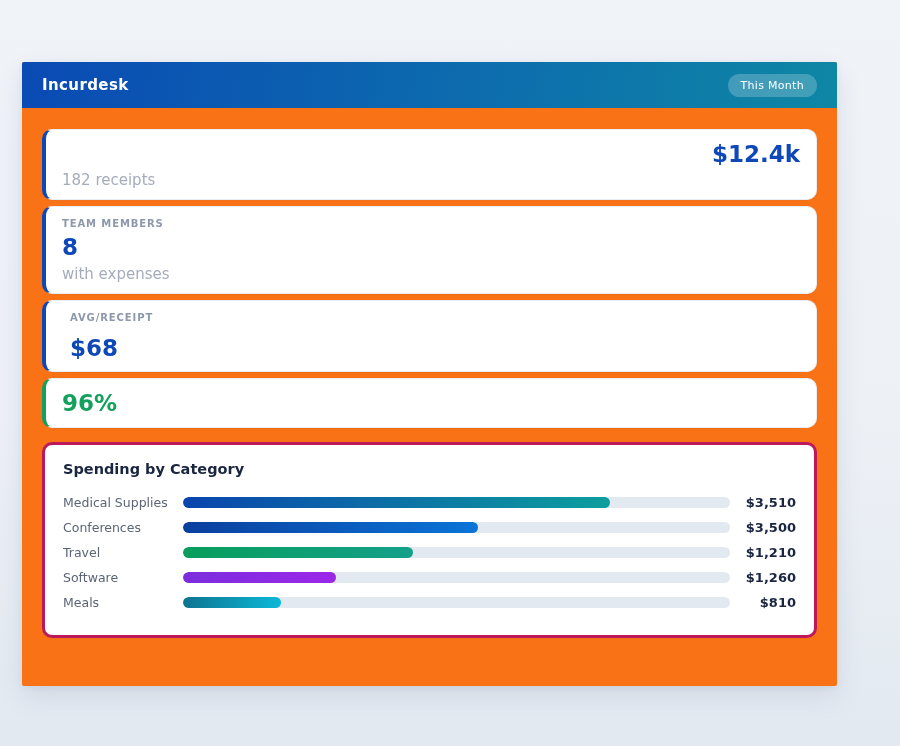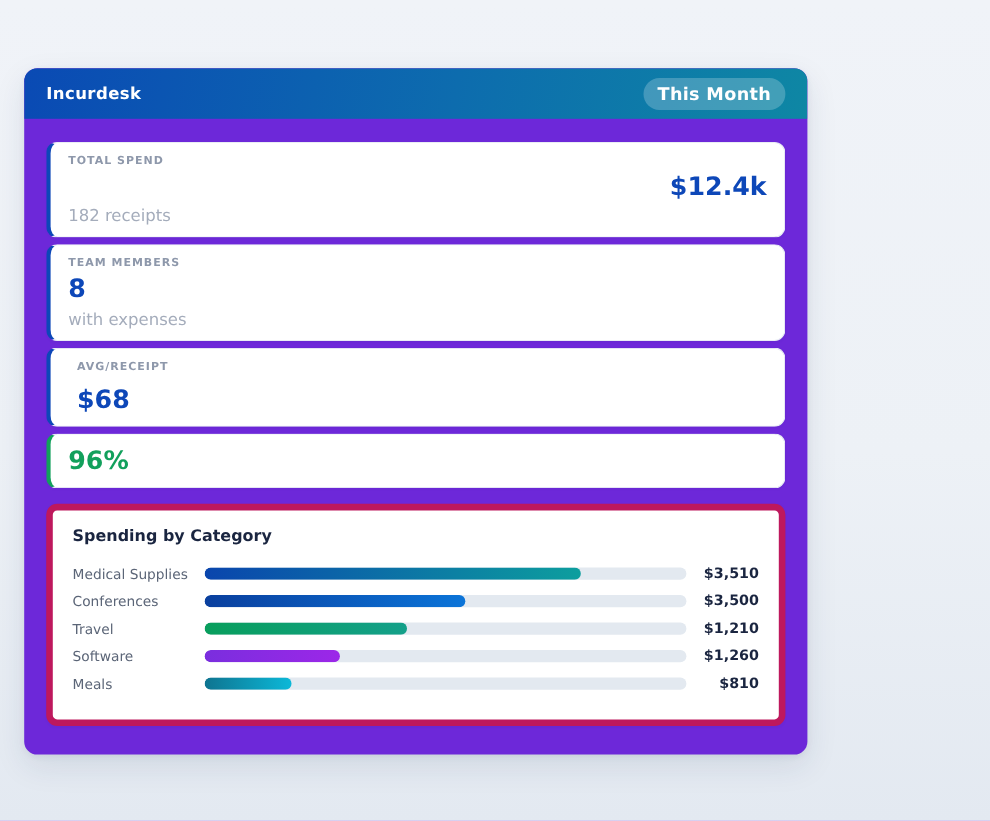--- a/index.html
+++ b/index.html
@@ -6,45 +6,45 @@
   html, body { width: 900px; height: 746px; }
   body {
     font-family: "DejaVu Sans", "Liberation Sans", sans-serif;
     background: linear-gradient(180deg, #f0f3f8 0%, #edf1f6 55%, #e3e9f1 100%);
     position: relative;
     overflow: hidden;
   }
   .panel {
     position: absolute;
     left: 22px; top: 62px;
-    width: 712px; height: 624px;
-    background: #6d28d9;
-    border-radius: 12px;
+    width: 815px; height: 624px;
+    background: #f97316;
+    border-radius: 2px;
     box-shadow: 0 10px 28px rgba(30, 50, 90, 0.10), 0 2px 6px rgba(30,50,90,0.06);
     overflow: hidden;
   }
   .app-header {
     height: 46px;
     background: linear-gradient(100deg, #0a4ab4 0%, #0d6cae 55%, #0e87a4 100%);
     display: flex;
     align-items: center;
     justify-content: space-between;
     padding: 0 20px;
   }
   .app-title {
     color: #ffffff;
     font-size: 15px;
     font-weight: bold;
     letter-spacing: 0.4px;
   }
   .period-badge {
     background: rgba(255,255,255,0.22);
     color: #ffffff;
-    font-size: 16px;
-    font-weight: bold;
+    font-size: 11px;
+    font-weight: normal;
     letter-spacing: 0.3px;
     padding: 5px 13px;
     border-radius: 999px;
     border: none;
     cursor: pointer;
     font-family: inherit;
   }
   .panel-body { padding: 21px 20px 0; }
   .stat-card {
     background: #ffffff;
@@ -69,21 +69,21 @@
     line-height: 1.15;
     color: #0d47b8;
   }
   .stat-subtitle {
     font-size: 15px;
     color: #a4acbb;
     margin-top: 4px;
   }
   .category-card {
     background: #ffffff;
-    border: 6px solid #be185d;
+    border: 3px solid #be185d;
     border-radius: 10px;
     margin-top: 14px;
     padding: 16px 18px 20px;
     box-shadow: 0 1px 2px rgba(30,50,90,0.04);
   }
   .section-title {
     font-size: 14.5px;
     font-weight: bold;
     color: #1a2540;
     margin-bottom: 13px;
@@ -120,21 +120,20 @@
 <body>
 
 <div class="panel">
   <div class="app-header">
     <div class="app-title">Incurdesk</div>
     <button class="period-badge">This Month</button>
   </div>
   <div class="panel-body">
     <div id="stats-list">
         <div class="stat-card" style="border-left-color: rgb(13, 71, 184);">
-          <div class="stat-label">TOTAL SPEND</div>
           <div class="stat-value" style="color: rgb(13, 71, 184); text-align: right;">$12.4k</div>
           <div class="stat-subtitle">182 receipts</div>
         </div>
         <div class="stat-card" style="border-left-color: rgb(13, 71, 184);">
           <div class="stat-label">TEAM MEMBERS</div>
           <div class="stat-value" style="color: rgb(13, 71, 184);">8</div>
           <div class="stat-subtitle">with expenses</div>
         </div>
         <div class="stat-card" style="border-left-color: rgb(13, 71, 184); padding-left: 24px;">
           <div class="stat-label">AVG/RECEIPT</div>

